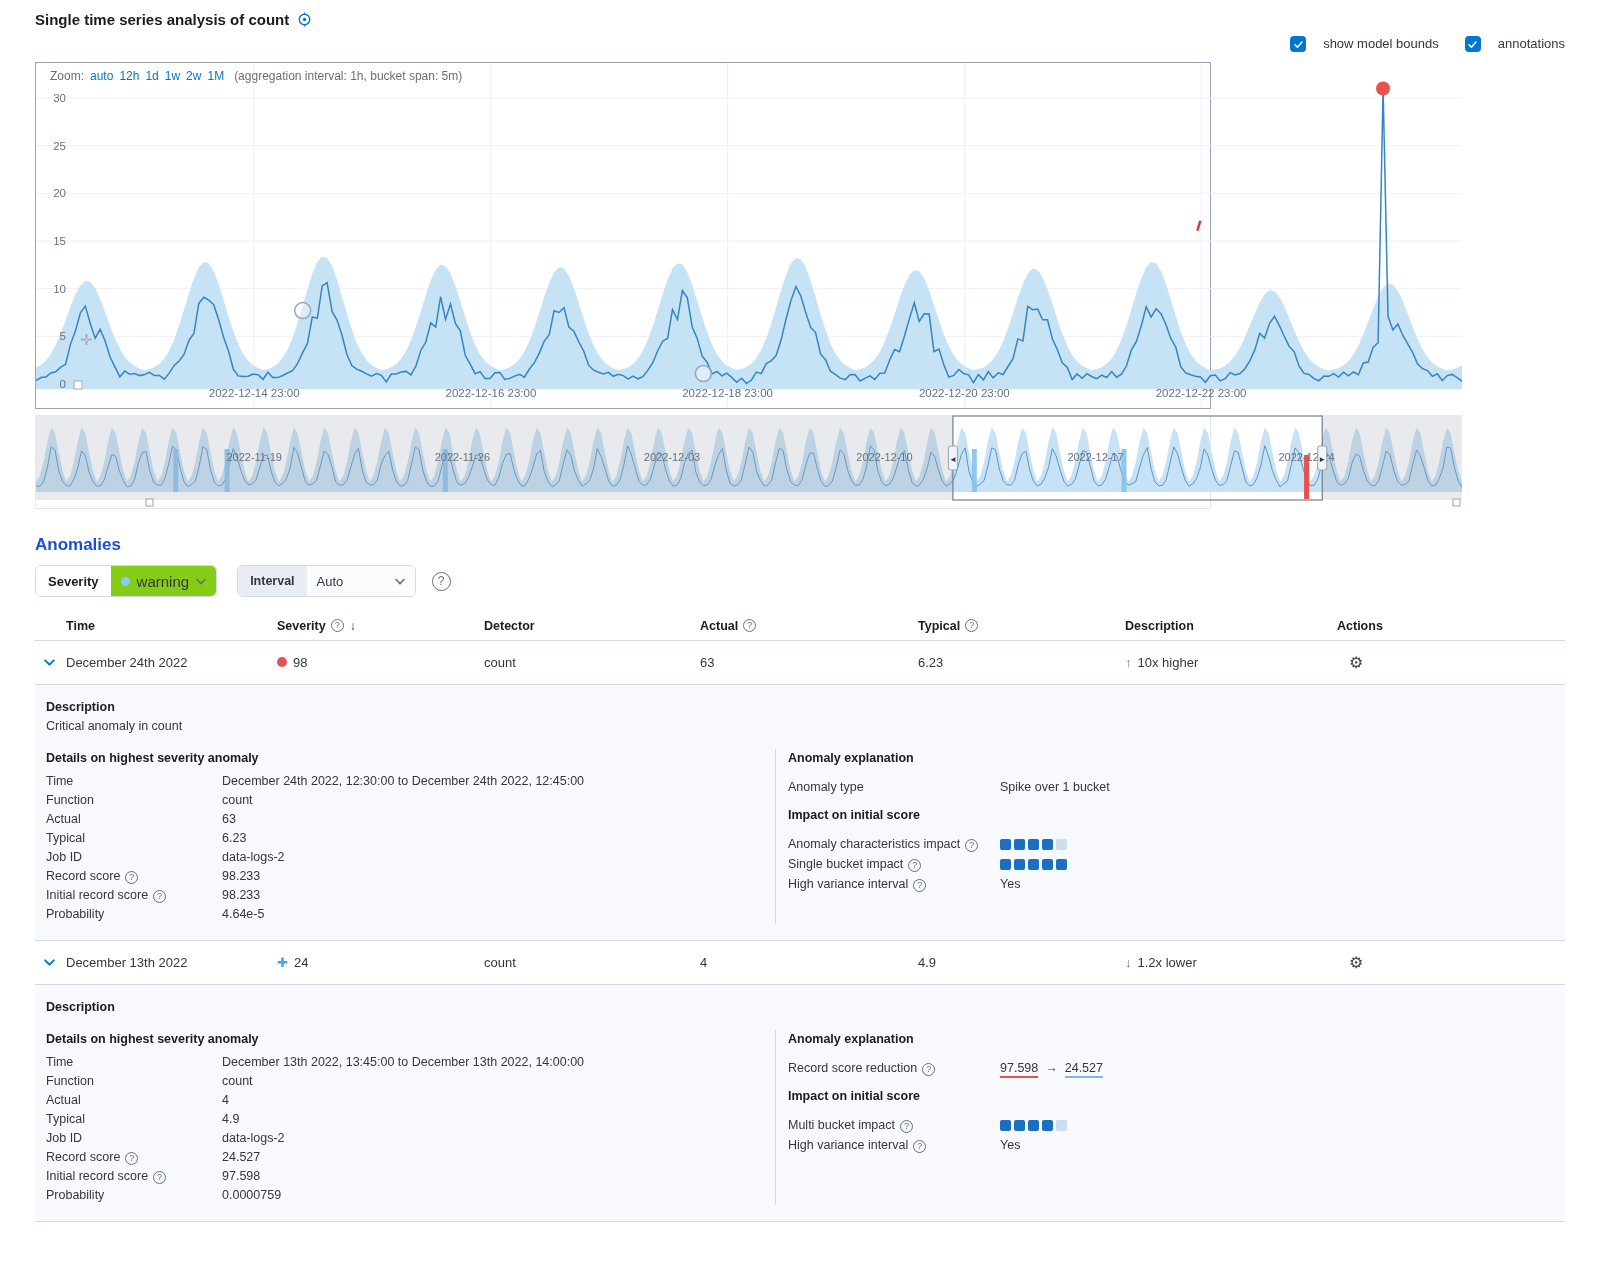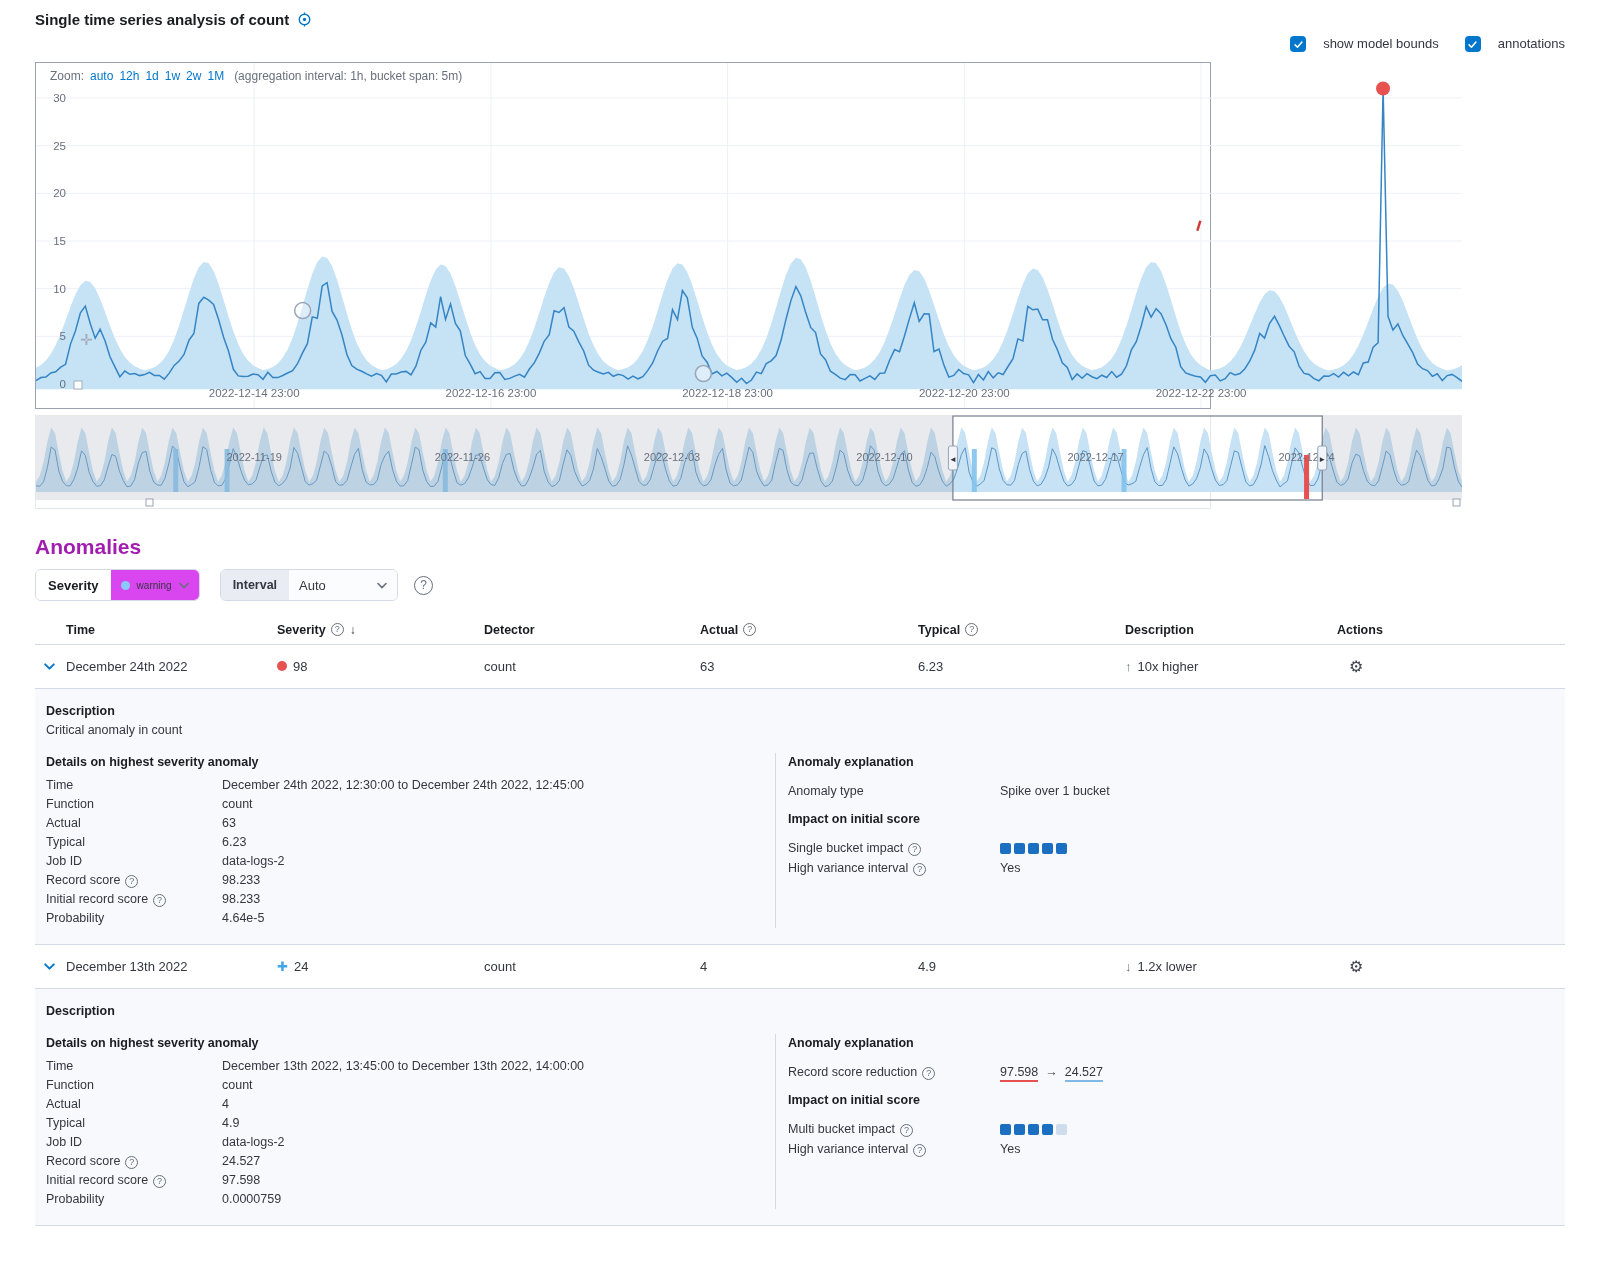--- a/index.html
+++ b/index.html
@@ -26,25 +26,25 @@
   #main-chart-svg { display:block; width:1426px; height:345px; }
   .zoom-bar { position:absolute; top:6px; left:14px; font-size:12px; color:#69707d; z-index:2; display:flex; align-items:center; }
   .zoom-label { margin-right:6px; }
   .zoom-link { color:#0077cc; margin-right:6px; cursor:pointer; font-weight:400; }
   .zoom-suffix { margin-left:4px; color:#69707d; }
   .context-chart-box { margin-top:6px; position:relative; height:94px; border:1px solid #e3e8ef; border-top:none; }
   #context-chart-svg { display:block; width:1426px; height:92px; }
 
   
   .anomalies { margin-top:26px; }
-  .section-title { font-size:21px; font-weight:700; color:#a21caf; margin:0 0 10px 0; }
+  .section-title { font-size:17px; font-weight:700; color:#1d4ed8; margin:0 0 10px 0; }
   .filters { display:flex; align-items:center; gap:20px; margin:10px 0 14px 0; }
   .filter-group { display:flex; align-items:stretch; border:1px solid #d3dae6; border-radius:6px; height:32px; overflow:hidden; background:#fff; }
   .fg-label { font-weight:700; font-size:13px; color:#1a1c21; background:#fff; border:none; padding:0 12px; display:flex; align-items:center; cursor:pointer; }
-  .fg-value { display:flex; align-items:center; gap:7px; border:none; background:#d946ef; padding:0 10px; font-size:10px; color:#343741; cursor:pointer; }
+  .fg-value { display:flex; align-items:center; gap:7px; border:none; background:#84cc16; padding:0 10px; font-size:15px; color:#343741; cursor:pointer; }
   .sev-dot { width:9px; height:9px; border-radius:50%; flex:none; }
   .chev { display:inline-flex; }
   .interval-group { display:flex; align-items:stretch; border:1px solid #d3dae6; border-radius:6px; height:32px; overflow:hidden; }
   .int-label { background:#e9edf3; font-weight:700; font-size:12.5px; color:#343741; padding:0 12px; display:flex; align-items:center; }
   .int-select { display:flex; align-items:center; justify-content:space-between; gap:20px; width:108px; background:#fbfcfd; border:none; font-size:13px; color:#343741; padding:0 10px; cursor:pointer; }
   .help-btn { width:19px; height:19px; border-radius:50%; border:1.3px solid #69707d; color:#69707d; background:#fff; font-size:12px; line-height:1; display:flex; align-items:center; justify-content:center; cursor:pointer; padding:0; margin-left:-4px; }
 
   
   .atable { font-size:13px; }
   .t-head, .t-row { display:grid; grid-template-columns:31px 211px 207px 216px 218px 207px 212px 1fr; align-items:center; }
@@ -317,20 +317,30 @@
             <div class="exp-title">Anomaly explanation</div>
             <div class="ex-rows">
                 <div class="ex-row">
                   <span class="ex-label">Anomaly type</span>
                   <span>Spike over 1 bucket</span>
                 </div>
               </div>
             <div class="exp-title mt">Impact on initial score</div>
             <div class="ex-rows">
                 <div class="ex-row">
+                  <span class="ex-label">Anomaly characteristics impact<span class="qicon">?</span></span>
+                  <span class="squares">
+                    <span class="square" style="background: rgb(27, 111, 193);"></span>
+                    <span class="square" style="background: rgb(27, 111, 193);"></span>
+                    <span class="square" style="background: rgb(27, 111, 193);"></span>
+                    <span class="square" style="background: rgb(27, 111, 193);"></span>
+                    <span class="square" style="background: rgb(207, 220, 235);"></span>
+                  </span>
+                </div>
+                <div class="ex-row">
                   <span class="ex-label">Single bucket impact<span class="qicon">?</span></span>
                   <span class="squares">
                     <span class="square" style="background: rgb(27, 111, 193);"></span>
                     <span class="square" style="background: rgb(27, 111, 193);"></span>
                     <span class="square" style="background: rgb(27, 111, 193);"></span>
                     <span class="square" style="background: rgb(27, 111, 193);"></span>
                     <span class="square" style="background: rgb(27, 111, 193);"></span>
                   </span>
                 </div>
                 <div class="ex-row">

